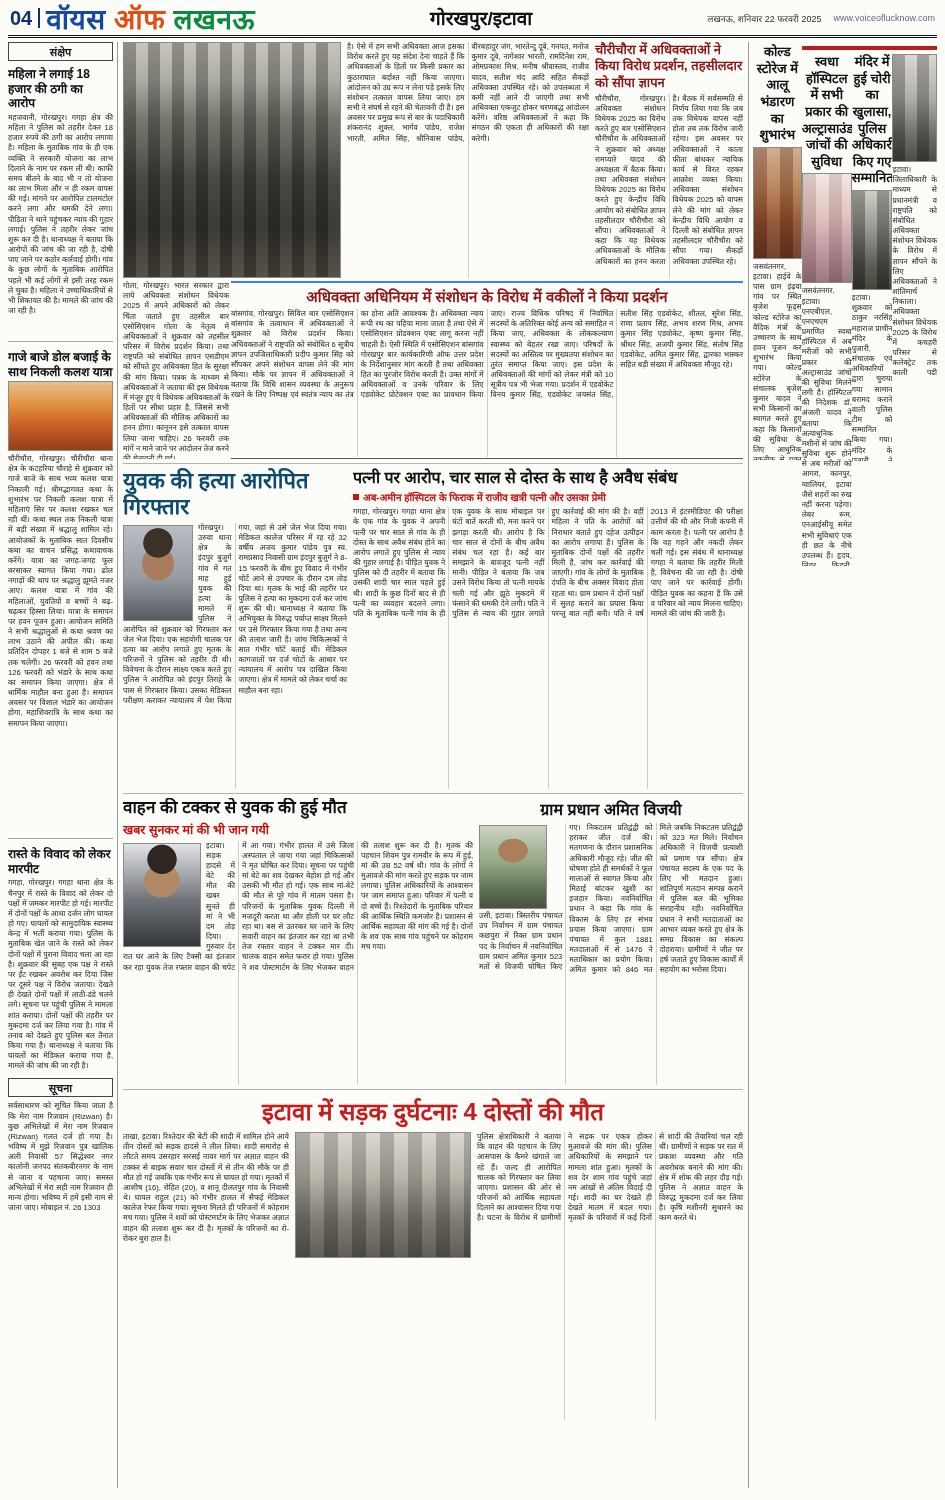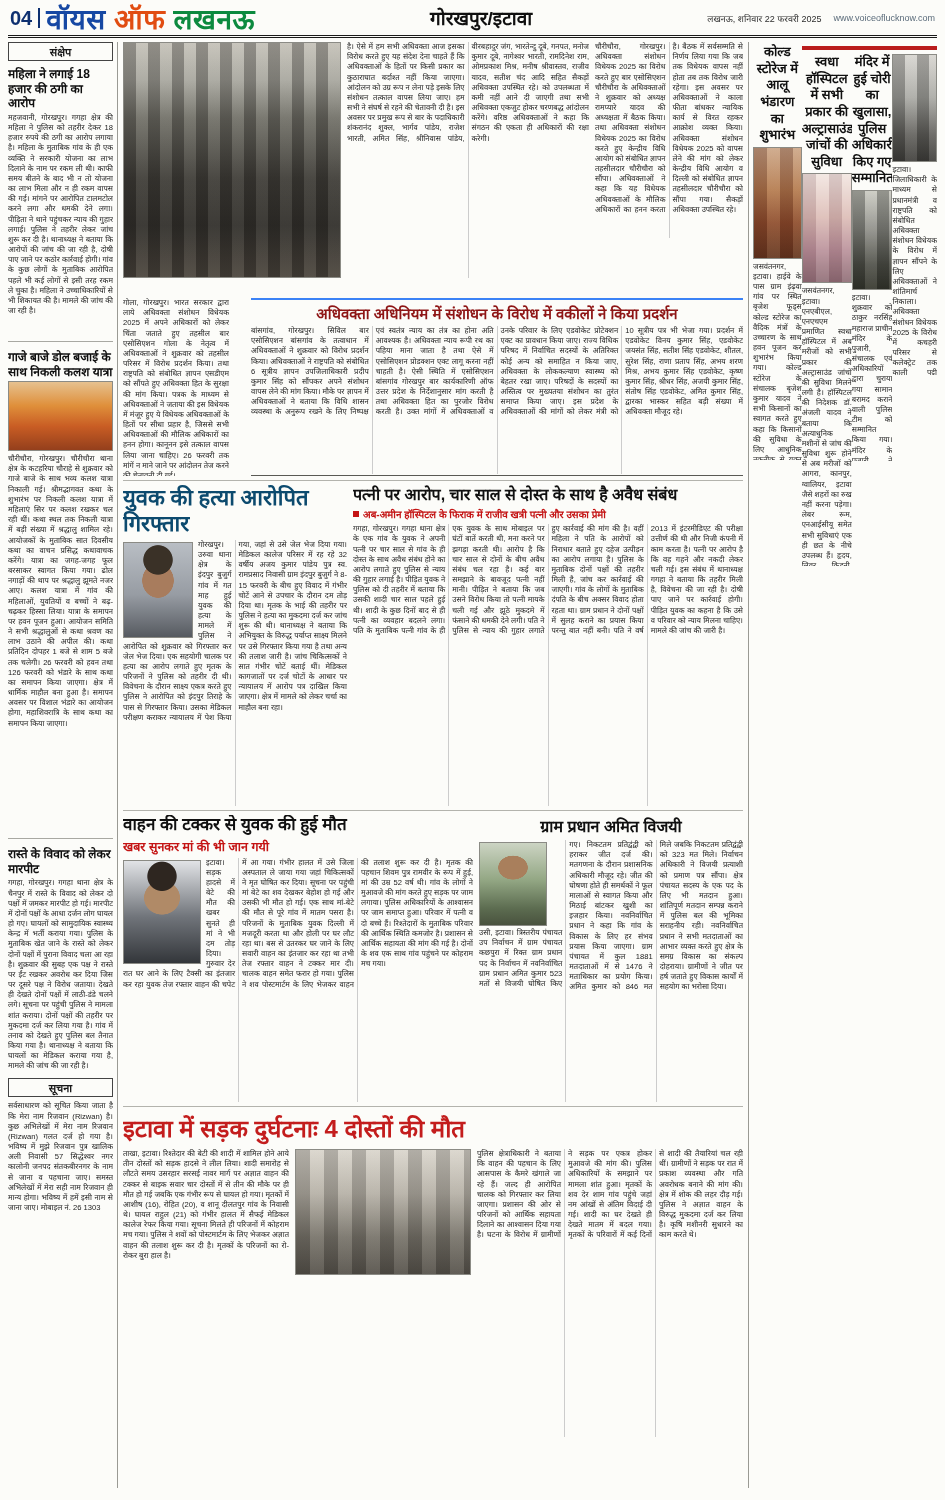--- a/index.html
+++ b/index.html
@@ -25,42 +25,42 @@
 .sec-label{border:1px solid #444;text-align:center;font-weight:700;font-size:11px;padding:1px 2px;color:#181818}
 .side-head{font-size:12px;line-height:1.22;color:#0f0f0f;margin:2px 0;font-weight:700}
 .hr{border-top:1px solid #a8a8a2;margin:2px 0}
 .photo{background:#999;border:1px solid #8b8b85;flex:none;display:block}
 .lead-headline{font-size:29px;line-height:1.12;color:#c31d1d;font-weight:700;margin:1px 0 5px}
 .rowA{display:flex;gap:6px;height:236px}
 .lead-photo{width:218px;height:100%;background:repeating-linear-gradient(90deg,rgba(20,18,16,.30) 0 12px,rgba(240,238,230,.06) 12px 24px),linear-gradient(180deg,#c6c3ba 0%,#a9a8a0 16%,#73726a 32%,#403e39 58%,#32302c 78%,#4d473f 100%)}
 .lead-cols{width:242px;height:100%}
 .chauri{flex:1;overflow:hidden}
 .chauri-h{font-size:13px;line-height:1.25;color:#8e1515;margin-bottom:3px;font-weight:700}
-.rowB{display:flex;gap:22px;height:178px;margin-top:20px}
+.rowB{display:flex;gap:2px;height:178px;margin-top:3px}
 .rowB-left{width:106px;height:100%}
 .boxed{flex:1;border-top:2px solid #3b82f6;border-bottom:1px solid #5a5a55;padding:2px 0;overflow:hidden}
 .boxed-h{text-align:center;font-size:15px;color:#8e1515;margin:1px 0 3px;font-weight:700}
 .rowC{display:flex;gap:6px;height:326px;border-top:1px solid #b3b3ad;margin-top:4px;padding-top:4px}
 .murder{width:224px;flex:none;overflow:hidden}
 .murder-h{font-family:"Liberation Serif","DejaVu Serif",serif;font-size:22px;line-height:1.18;color:#0c4a6e;margin-bottom:3px;font-weight:700}
 .mugshot{float:left;width:70px;height:96px;margin:2px 5px 2px 0;background:radial-gradient(circle at 50% 18%,#3a3127 0 17%,transparent 18%),radial-gradient(ellipse 38% 30% at 50% 40%,#a87c5d 0 60%,transparent 62%),linear-gradient(180deg,#b9bec4 0%,#979ca3 55%,#565a60 100%)}
 .wife{flex:1;overflow:hidden}
 .wife-h{font-size:16px;line-height:1.2;color:#101010;font-weight:700}
 .kicker{display:flex;align-items:center;gap:4px;color:#c41414;font-size:10px;font-weight:700;margin:3px 0}
 .sq{width:6px;height:6px;background:#c41414;flex:none}
 .rowD{display:flex;gap:6px;height:292px;border-top:1px solid #b3b3ad;margin-top:4px;padding-top:4px}
 .vehicle{width:350px;flex:none;overflow:hidden}
 .vehicle-h{font-size:17px;color:#101010;line-height:1.15;font-weight:700}
 .subhead-red{font-size:12.5px;color:#c41414;font-weight:700;margin:3px 0}
 .victim{float:left;width:78px;height:104px;margin:2px 5px 2px 0;background:radial-gradient(circle at 50% 15%,#2e2620 0 15%,transparent 16%),radial-gradient(ellipse 40% 28% at 50% 36%,#b08a67 0 58%,transparent 60%),linear-gradient(180deg,#e1e3e6 0%,#70747a 55%,#33363a 100%)}
 .pradhan{flex:1;overflow:hidden}
 .pradhan-h{font-size:16px;text-align:center;color:#101010;margin-bottom:3px;font-weight:700}
 .pradhan-photo{float:left;width:68px;height:84px;margin:2px 5px 2px 0;background:radial-gradient(ellipse 40% 26% at 50% 30%,#a97f5c 0 55%,transparent 57%),linear-gradient(180deg,#ccd4c3 0%,#93a784 45%,#5c6c50 80%,#49523e 100%)}
 .rowE{border-top:1px solid #b3b3ad;margin-top:4px;padding-top:3px;overflow:hidden}
-.etawah-h{text-align:left;font-size:24px;color:#c31d1d;margin:1px 0 5px;font-weight:700}
+.etawah-h{text-align:center;font-size:24px;color:#c31d1d;margin:1px 0 5px;font-weight:700}
 .etawah-body{display:flex;gap:6px;height:288px}
 .e-col1{width:166px;flex:none;height:100%}
 .e-mid{width:176px;flex:none;display:flex;gap:3px;overflow:hidden}
 .accident-photo{width:100%;height:126px;background:repeating-linear-gradient(90deg,rgba(30,28,25,.22) 0 14px,rgba(245,242,235,.08) 14px 28px),linear-gradient(180deg,#dad6cd 0%,#b6b1a7 35%,#77736a 70%,#55514a 100%)}
 .e-mid-text{flex:1}
 .e-right{flex:1;height:100%}
 .kalash-photo{width:100%;height:70px;margin:2px 0 3px;background:linear-gradient(180deg,#e6c18f 0%,#df8f3a 35%,#c95d24 65%,#943f1c 100%)}
 .r-art{overflow:hidden;padding-top:2px}
 .r-art.sep{border-top:4px solid #b91c1c;margin-top:4px;padding-top:4px}
 .r-h{font-size:13px;line-height:1.28;text-align:center;color:#101010;margin-bottom:3px;font-weight:700}
@@ -115,20 +115,21 @@
       <div class="body-text" style="height:340px">सर्वसाधारण को सूचित किया जाता है कि मेरा नाम रिजवान (Rizwan) है। कुछ अभिलेखों में मेरा नाम रिजवान (Rizwan) गलत दर्ज हो गया है। भविष्य में मुझे रिजवान पुत्र खालिक अली निवासी 57 सिद्धेश्वर नगर कालोनी जनपद संतकबीरनगर के नाम से जाना व पहचाना जाए। समस्त अभिलेखों में मेरा सही नाम रिजवान ही मान्य होगा। भविष्य में हमें इसी नाम से जाना जाए। मोबाइल नं. 26 1303</div>
     </aside>
 
     <main class="main">
 
 
       <div class="rowA">
         <span class="photo lead-photo"></span>
         <div class="lead-cols body-text cols-2">है। ऐसे में हम सभी अधिवक्ता आज इसका विरोध करते हुए यह संदेश देना चाहते हैं कि अधिवक्ताओं के हितों पर किसी प्रकार का कुठाराघात बर्दाश्त नहीं किया जाएगा। आंदोलन को उग्र रूप न लेना पड़े इसके लिए संशोधन तत्काल वापस लिया जाए। हम सभी ने संघर्ष से रहने की चेतावनी दी है। इस अवसर पर प्रमुख रूप से बार के पदाधिकारी शंकरानंद शुक्ल, भार्गव पांडेय, राजेश भारती, अमित सिंह, श्रीनिवास पांडेय, वीरबहादुर जंग, भारतेन्दु दूबे, गनपत, मनोज कुमार दूबे, नागेश्वर भारती, रामदिनेश राम, ओमप्रकाश मिश्र, मनीष श्रीवास्तव, राजीव यादव, सतीश चंद आदि सहित सैकड़ों अधिवक्ता उपस्थित रहे। को उपलब्धता में कमी नहीं आने दी जाएगी तथा सभी अधिवक्ता एकजुट होकर चरणबद्ध आंदोलन करेंगे। वरिष्ठ अधिवक्ताओं ने कहा कि संगठन की एकता ही अधिकारों की रक्षा करेगी।</div>
         <article class="chauri">
+          <h2 class="chauri-h">चौरीचौरा में अधिवक्ताओं ने किया विरोध प्रदर्शन, तहसीलदार को सौंपा ज्ञापन</h2>
           <div class="body-text cols-2" style="height:196px">चौरीचौरा, गोरखपुर। अधिवक्ता संशोधन विधेयक 2025 का विरोध करते हुए बार एसोसिएशन चौरीचौरा के अधिवक्ताओं ने शुक्रवार को अध्यक्ष रामप्यारे यादव की अध्यक्षता में बैठक किया। तथा अधिवक्ता संशोधन विधेयक 2025 का विरोध करते हुए केन्द्रीय विधि आयोग को संबोधित ज्ञापन तहसीलदार चौरीचौरा को सौंपा। अधिवक्ताओं ने कहा कि यह विधेयक अधिवक्ताओं के मौलिक अधिकारों का हनन करता है। बैठक में सर्वसम्मति से निर्णय लिया गया कि जब तक विधेयक वापस नहीं होता तब तक विरोध जारी रहेगा। इस अवसर पर अधिवक्ताओं ने काला फीता बांधकर न्यायिक कार्य से विरत रहकर आक्रोश व्यक्त किया। अधिवक्ता संशोधन विधेयक 2025 को वापस लेने की मांग को लेकर केन्द्रीय विधि आयोग व दिल्ली को संबोधित ज्ञापन तहसीलदार चौरीचौरा को सौंपा गया। सैकड़ों अधिवक्ता उपस्थित रहे।</div>
         </article>
       </div>
 
       <div class="rowB">
         <div class="rowB-left body-text">गोला, गोरखपुर। भारत सरकार द्वारा लाये अधिवक्ता संशोधन विधेयक 2025 में अपने अधिकारों को लेकर चिंता जताते हुए तहसील बार एसोसिएशन गोला के नेतृत्व में अधिवक्ताओं ने शुक्रवार को तहसील परिसर में विरोध प्रदर्शन किया। तथा राष्ट्रपति को संबोधित ज्ञापन एसडीएम को सौंपते हुए अधिवक्ता हित के सुरक्षा की मांग किया। पत्रक के माध्यम से अधिवक्ताओं ने जताया की इस विधेयक में मंजूर हुए ये विधेयक अधिवक्ताओं के हितों पर सीधा प्रहार है, जिससे सभी अधिवक्ताओं की मौलिक अधिकारों का हनन होगा। कानूनन इसे तत्काल वापस लिया जाना चाहिए। 26 फरवरी तक मांगें न माने जाने पर आंदोलन तेज करने की चेतावनी दी गई।</div>
         <section class="boxed">
           <h2 class="boxed-h">अधिवक्ता अधिनियम में संशोधन के विरोध में वकीलों ने किया प्रदर्शन</h2>
           <div class="body-text cols-4" style="height:148px">बांसगांव, गोरखपुर। सिविल बार एसोसिएशन बांसगांव के तत्वाधान में अधिवक्ताओं ने शुक्रवार को विरोध प्रदर्शन किया। अधिवक्ताओं ने राष्ट्रपति को संबोधित 6 सूत्रीय ज्ञापन उपजिलाधिकारी प्रदीप कुमार सिंह को सौंपकर अपने संशोधन वापस लेने की मांग किया। मौके पर ज्ञापन में अधिवक्ताओं ने बताया कि विधि शासन व्यवस्था के अनुरूप रखने के लिए निष्पक्ष एवं स्वतंत्र न्याय का तंत्र का होना अति आवश्यक है। अधिवक्ता न्याय रूपी रथ का पहिया माना जाता है तथा ऐसे में एसोसिएशन प्रोडक्शन एक्ट लागू करना नहीं चाहती है। ऐसी स्थिति में एसोसिएशन बांसगांव गोरखपुर बार कार्यकारिणी ऑफ उत्तर प्रदेश के निर्देशानुसार मांग करती है तथा अधिवक्ता हित का पुरजोर विरोध करती है। उक्त मांगों में अधिवक्ताओं व उनके परिवार के लिए एडवोकेट प्रोटेक्शन एक्ट का प्रावधान किया जाए। राज्य विधिक परिषद में निर्वाचित सदस्यों के अतिरिक्त कोई अन्य को समाहित न किया जाए, अधिवक्ता के लोककल्याण स्वास्थ्य को बेहतर रखा जाए। परिषदों के सदस्यों का अस्तित्व पर मुख्यतया संशोधन का तुरंत समाप्त किया जाए। इस प्रदेश के अधिवक्ताओं की मांगों को लेकर मंत्री को 10 सूत्रीय पत्र भी भेजा गया। प्रदर्शन में एडवोकेट विनय कुमार सिंह, एडवोकेट जयसंत सिंह, सतीश सिंह एडवोकेट, शीतल, सुरेश सिंह, राणा प्रताप सिंह, अभय शरण मिश्र, अभय कुमार सिंह एडवोकेट, कृष्ण कुमार सिंह, श्रीधर सिंह, अजयी कुमार सिंह, संतोष सिंह एडवोकेट, अमित कुमार सिंह, द्वारका भास्कर सहित बड़ी संख्या में अधिवक्ता मौजूद रहे।</div>
         </section>

